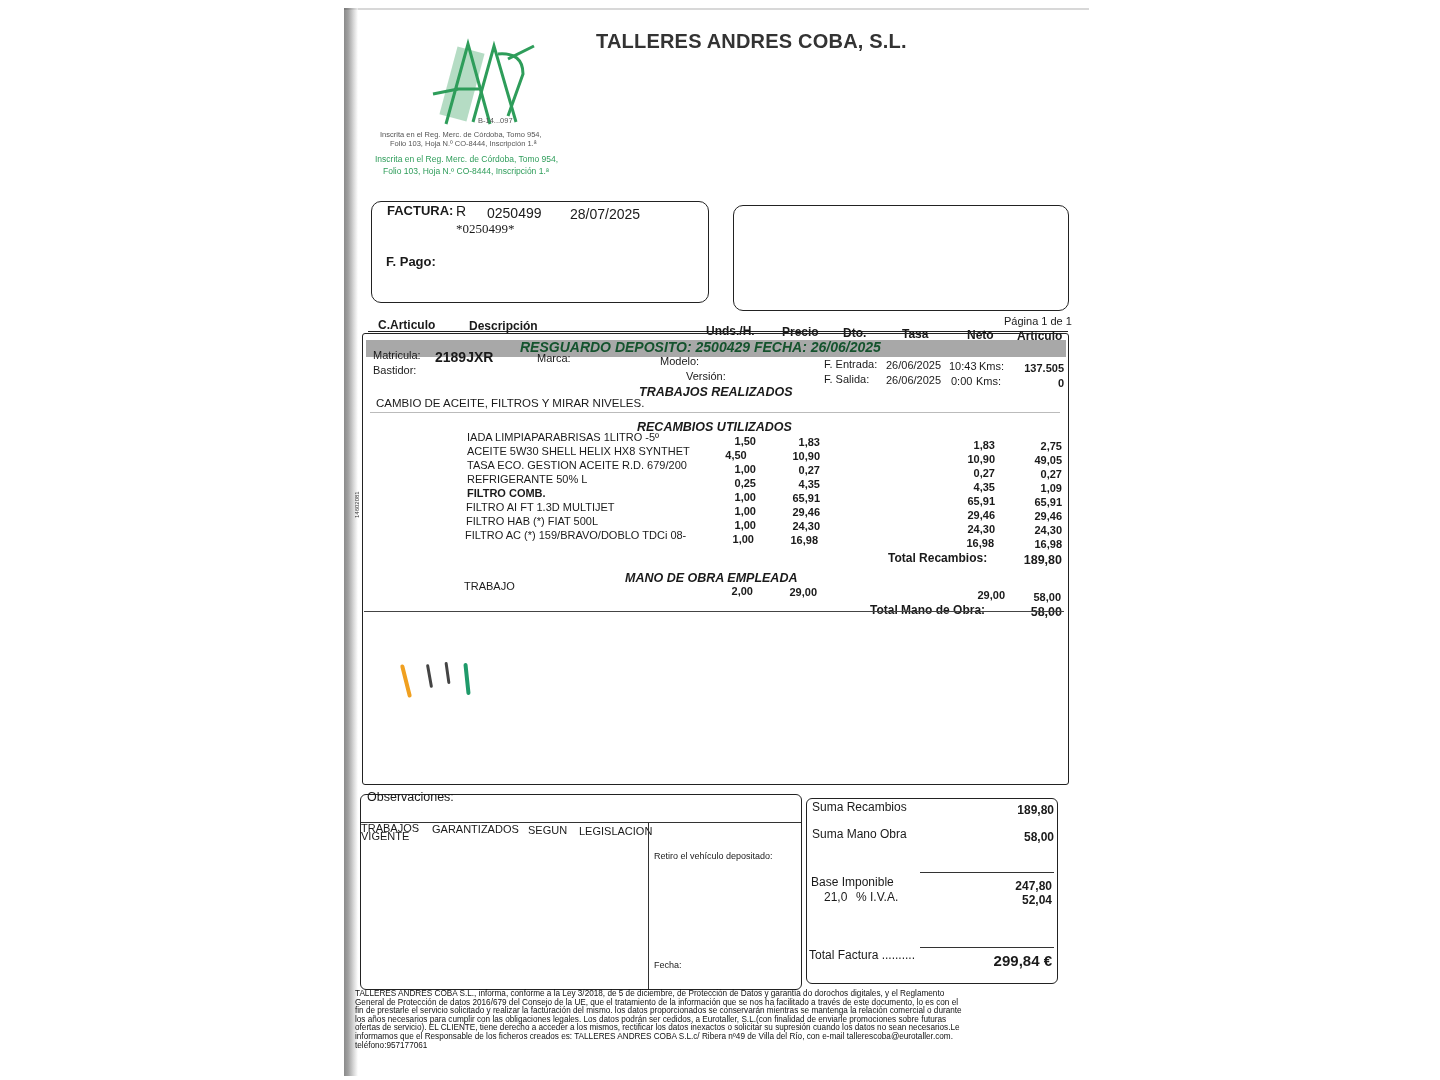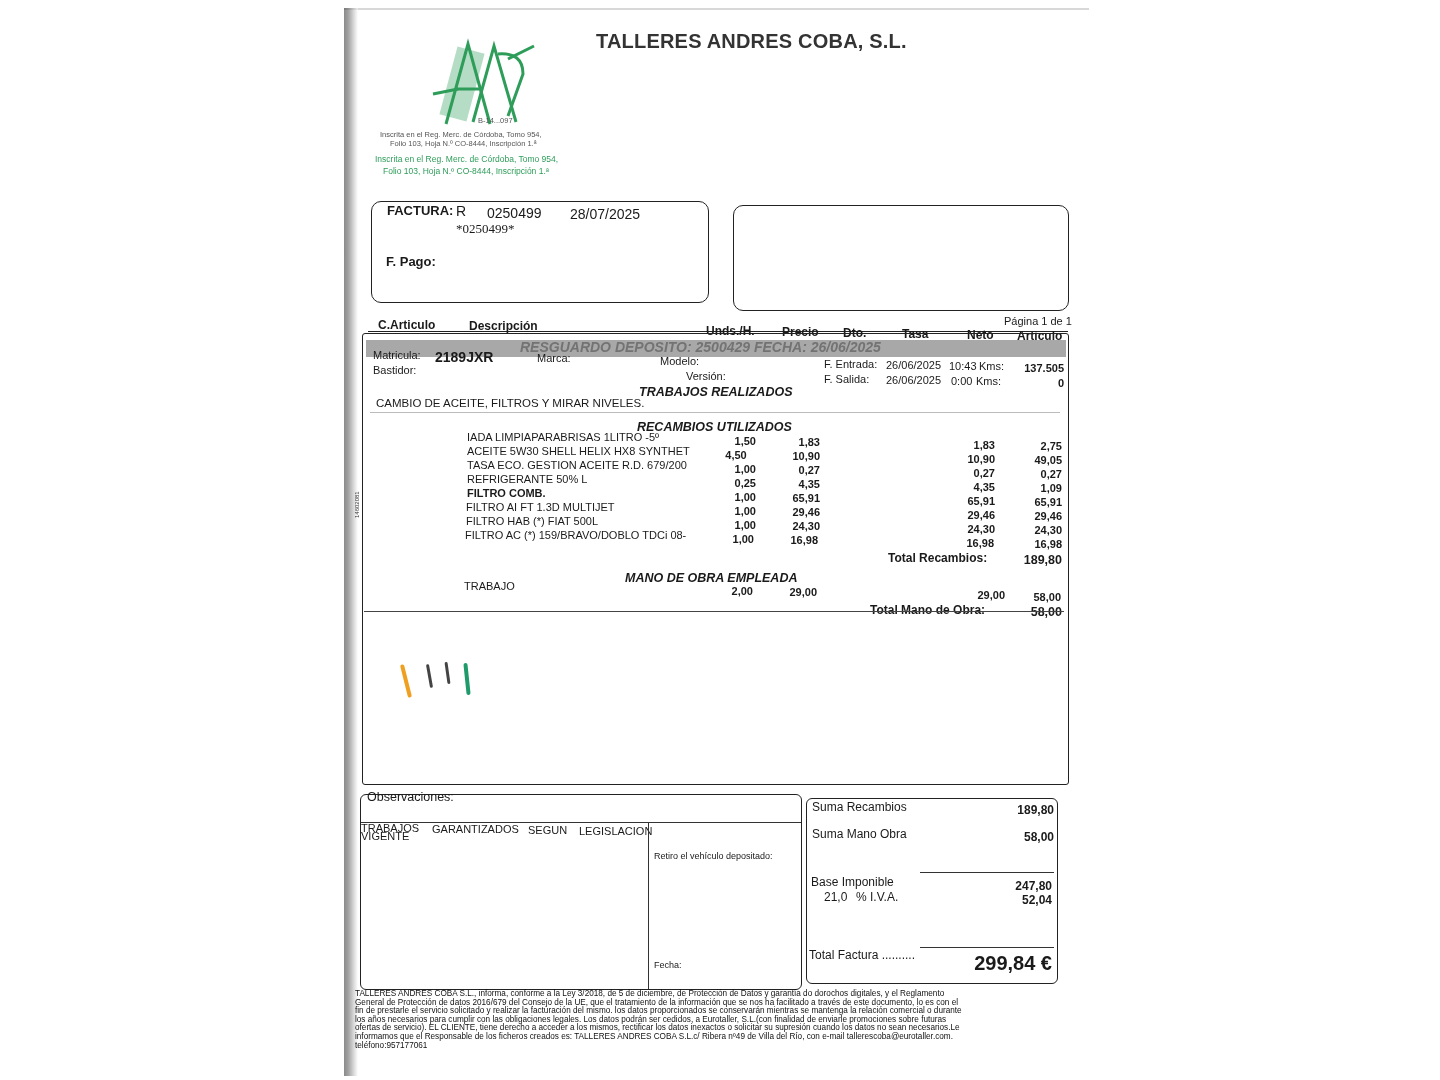--- a/index.html
+++ b/index.html
@@ -24,21 +24,21 @@
     .lbl { font-size: 13px; font-weight: bold; }
     .val { font-size: 14px; }
     .serif { font-family: "Liberation Serif", serif; }
 
     .hdr { font-size: 12px; font-weight: bold; }
     .cell { font-size: 11px; }
     .num { text-align: right; font-weight: bold; }
     .italic-b { font-style: italic; font-weight: bold; font-size: 12.5px; }
 
     .band { position: absolute; left: 366px; top: 340px; width: 700px; height: 17px; background: #a8a8a8; }
-    .band-text { left: 520px; top: 339px; font-size: 14px; font-weight: bold; font-style: italic; color: #737373; }
+    .band-text { left: 520px; top: 339px; font-size: 14px; font-weight: bold; font-style: italic; color: #14532d; }
 
     .hline { position: absolute; height: 1px; background: #222; }
     .vline { position: absolute; width: 1px; background: #333; }
 
     .gdpr { left: 355px; top: 990px; font-size: 8.2px; line-height: 8.6px; color: #111; white-space: normal; width: 610px; }
 
     .mark { position: absolute; width: 4px; border-radius: 2px; }
   </style>
 </head>
 <body>
@@ -218,15 +218,15 @@
 <div class="abs" style="left:812px;top:827px;font-size:12px;">Suma Mano Obra</div>
 <div class="abs num" style="left:994px;top:830px;width:60px;font-size:12px;">58,00</div>
 <div class="hline" style="left:920px;top:872px;width:134px;background:#333;"></div>
 <div class="abs" style="left:811px;top:875px;font-size:12px;">Base Imponible</div>
 <div class="abs num" style="left:994px;top:879px;width:58px;font-size:12px;">247,80</div>
 <div class="abs" style="left:824px;top:890px;font-size:12px;">21,0</div>
 <div class="abs" style="left:856px;top:890px;font-size:12px;">% I.V.A.</div>
 <div class="abs num" style="left:994px;top:893px;width:58px;font-size:12px;">52,04</div>
 <div class="hline" style="left:920px;top:947px;width:134px;background:#333;"></div>
 <div class="abs" style="left:809px;top:948px;font-size:12px;">Total Factura ..........</div>
-<div class="abs num" style="left:972px;top:952px;width:80px;font-size:20px;font-weight:bold;">299,84 €</div>
+<div class="abs num" style="left:972px;top:952px;width:80px;font-size:15px;font-weight:bold;">299,84 €</div>
 
 <div class="abs gdpr">TALLERES ANDRES COBA S.L., informa, conforme a la Ley 3/2018, de 5 de diciembre, de Protección de Datos y garantía do dorochos digitales, y el Reglamento General de Protección de datos 2016/679 del Consejo de la UE, que el tratamiento de la información que se nos ha facilitado a través de este documento, lo es con el fin de prestarle el servicio solicitado y realizar la facturación del mismo. los datos proporcionados se conservarán mientras se mantenga la relación comercial o durante los años necesarios para cumplir con las obligaciones legales. Los datos podrán ser cedidos, a Eurotaller, S.L.(con finalidad de enviarle promociones sobre futuras ofertas de servicio). EL CLIENTE, tiene derecho a acceder a los mismos, rectificar los datos inexactos o solicitar su supresión cuando los datos no sean necesarios.Le informamos que el Responsable de los ficheros creados es: TALLERES ANDRES COBA S.L.c/ Ribera nº49 de Villa del Río, con e-mail tallerescoba@eurotaller.com. teléfono:957177061</div>
 
 </body></html>

